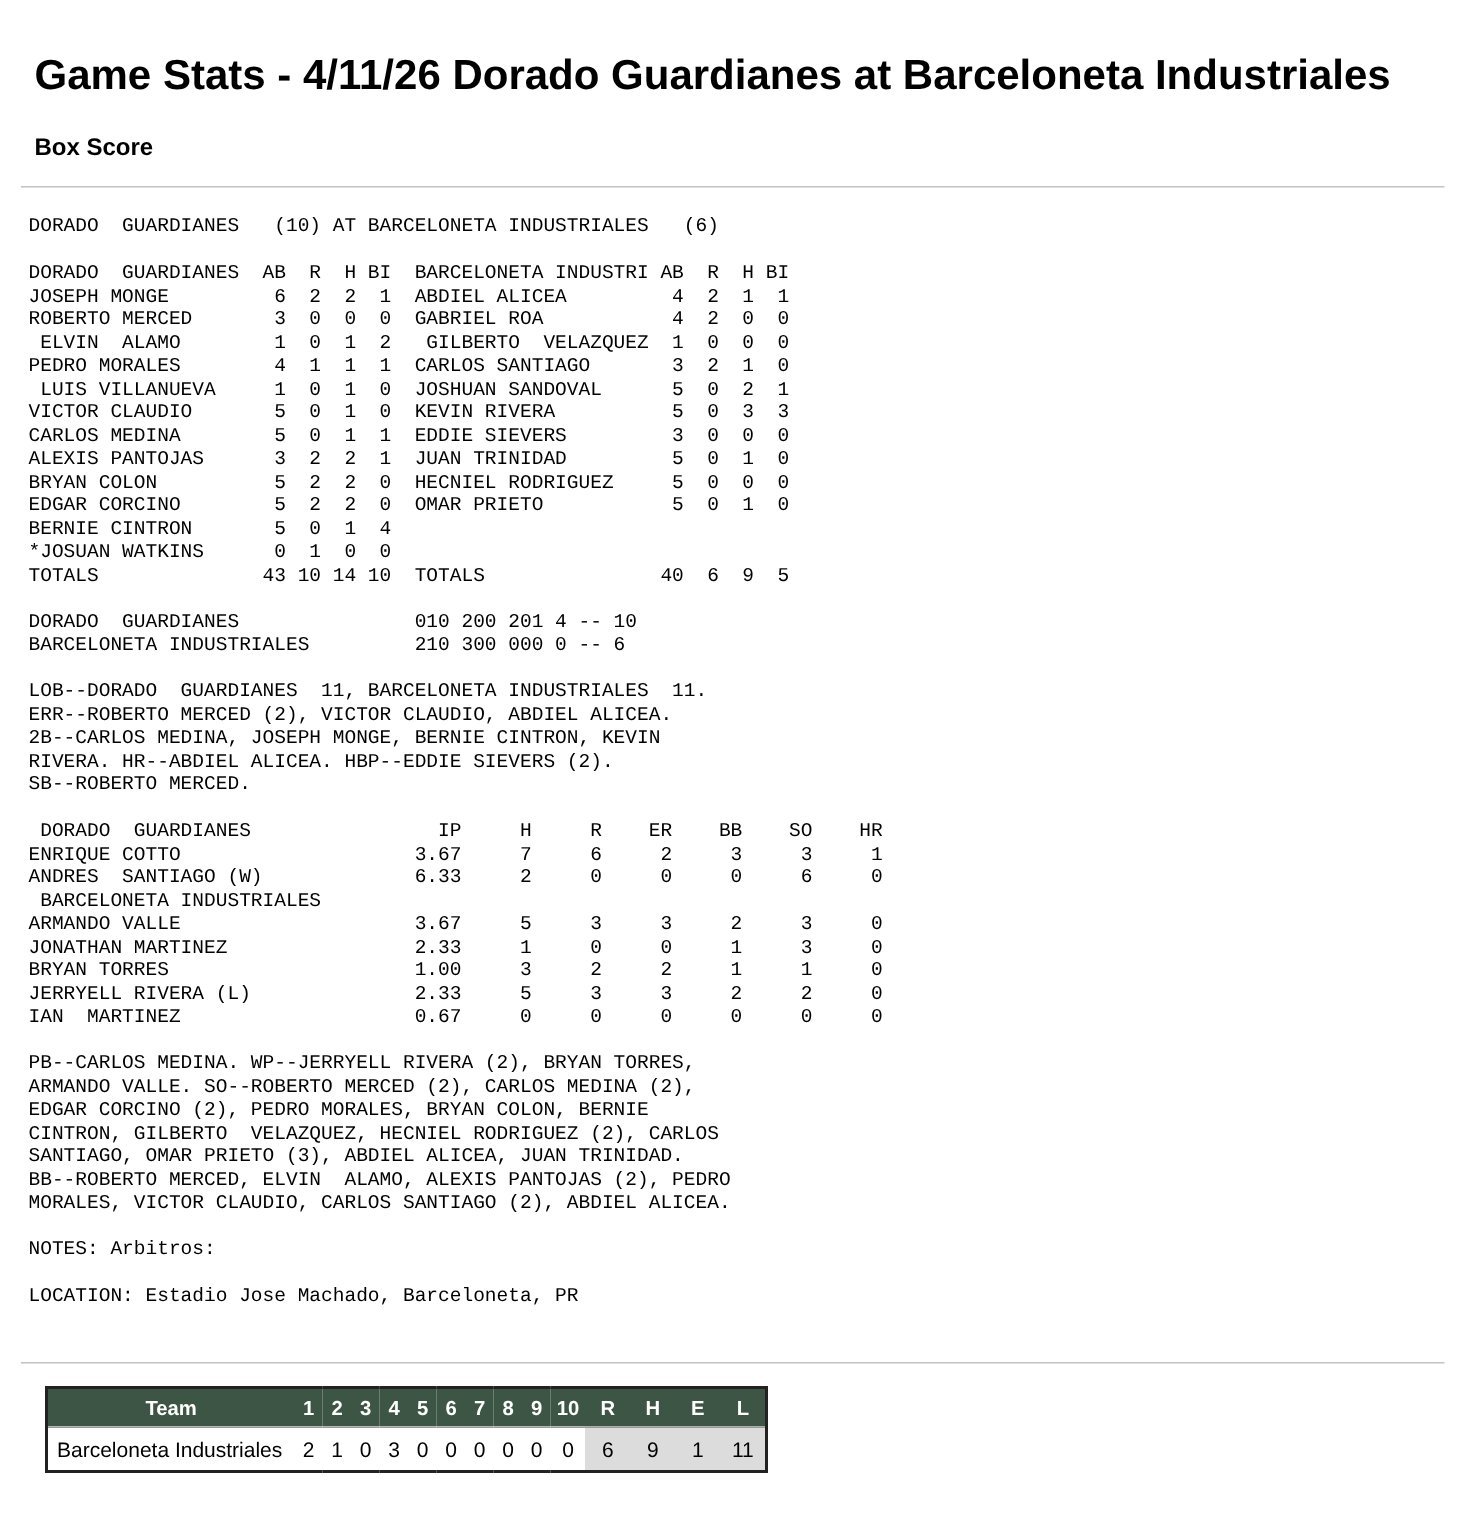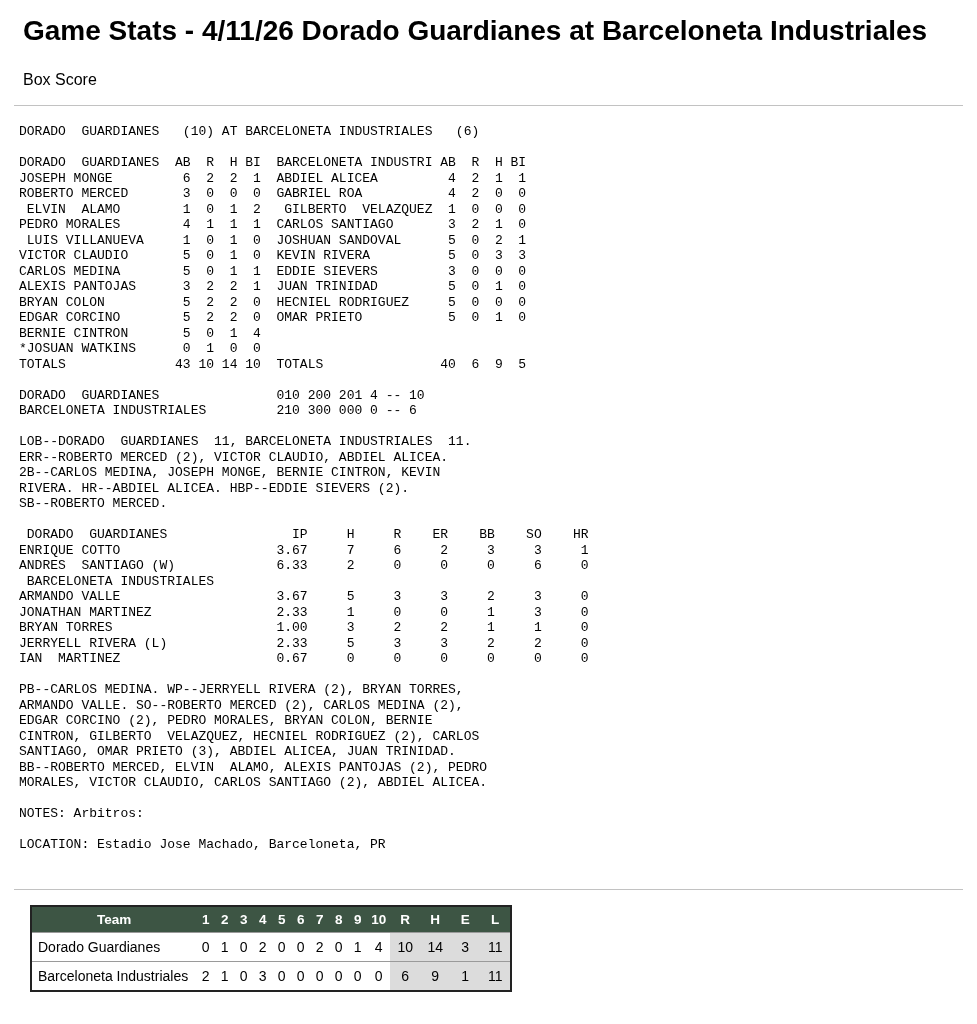--- a/index.html
+++ b/index.html
@@ -4,26 +4,26 @@
 <style>
   html, body { margin: 0; padding: 0; background: #ffffff; color: #000000; }
   body {
     font-family: "Liberation Sans", sans-serif;
     padding: 4px 14px 10px 14px;
     width: 949px;
   }
   h1 {
     font-size: 28px;
     font-weight: bold;
-    margin: 11px 0 0 9px;
+    margin: 30px 0 0 9px;
     letter-spacing: 0;
   }
   h3 {
     font-size: 16px;
-    font-weight: normal;
+    font-weight: bold;
     margin: 24px 0 16px 9px;
   }
   hr {
     border: none;
     border-top: 1px solid #c2c2c2;
     margin: 12px 0;
   }
   pre {
     font-family: Liberation Mono, monospace;
     font-size: 13px;
@@ -135,37 +135,20 @@
           <th class="inn">9</th>
           <th class="inn">10</th>
           <th class="sum">R</th>
           <th class="sum">H</th>
           <th class="sum">E</th>
           <th class="sum">L</th>
         </tr>
     </thead>
     <tbody id="sb-body">
         <tr>
-          <td class="team">Dorado Guardianes</td>
-          <td class="inn">0</td>
-          <td class="inn">1</td>
-          <td class="inn">0</td>
-          <td class="inn">2</td>
-          <td class="inn">0</td>
-          <td class="inn">0</td>
-          <td class="inn">2</td>
-          <td class="inn">0</td>
-          <td class="inn">1</td>
-          <td class="inn">4</td>
-          <td class="sum">10</td>
-          <td class="sum">14</td>
-          <td class="sum">3</td>
-          <td class="sum">11</td>
-        </tr>
-        <tr>
           <td class="team">Barceloneta Industriales</td>
           <td class="inn">2</td>
           <td class="inn">1</td>
           <td class="inn">0</td>
           <td class="inn">3</td>
           <td class="inn">0</td>
           <td class="inn">0</td>
           <td class="inn">0</td>
           <td class="inn">0</td>
           <td class="inn">0</td>

